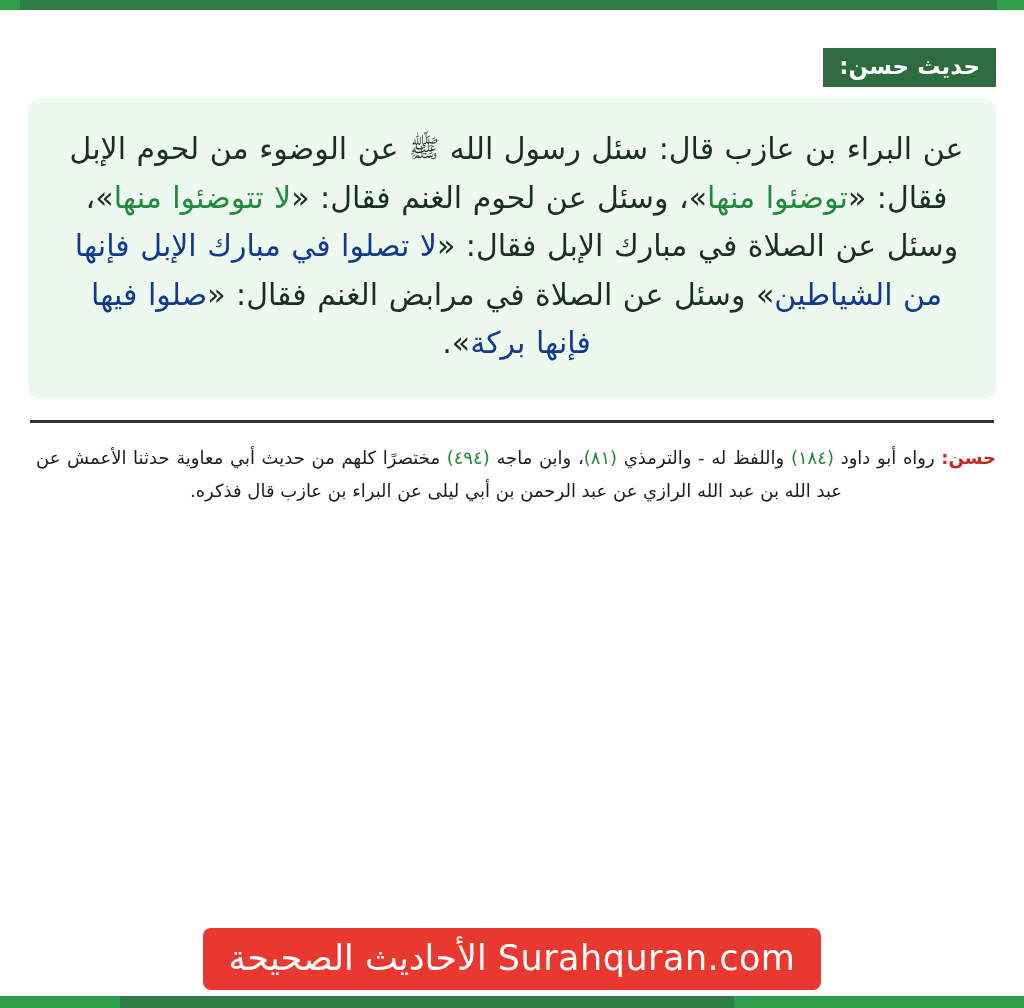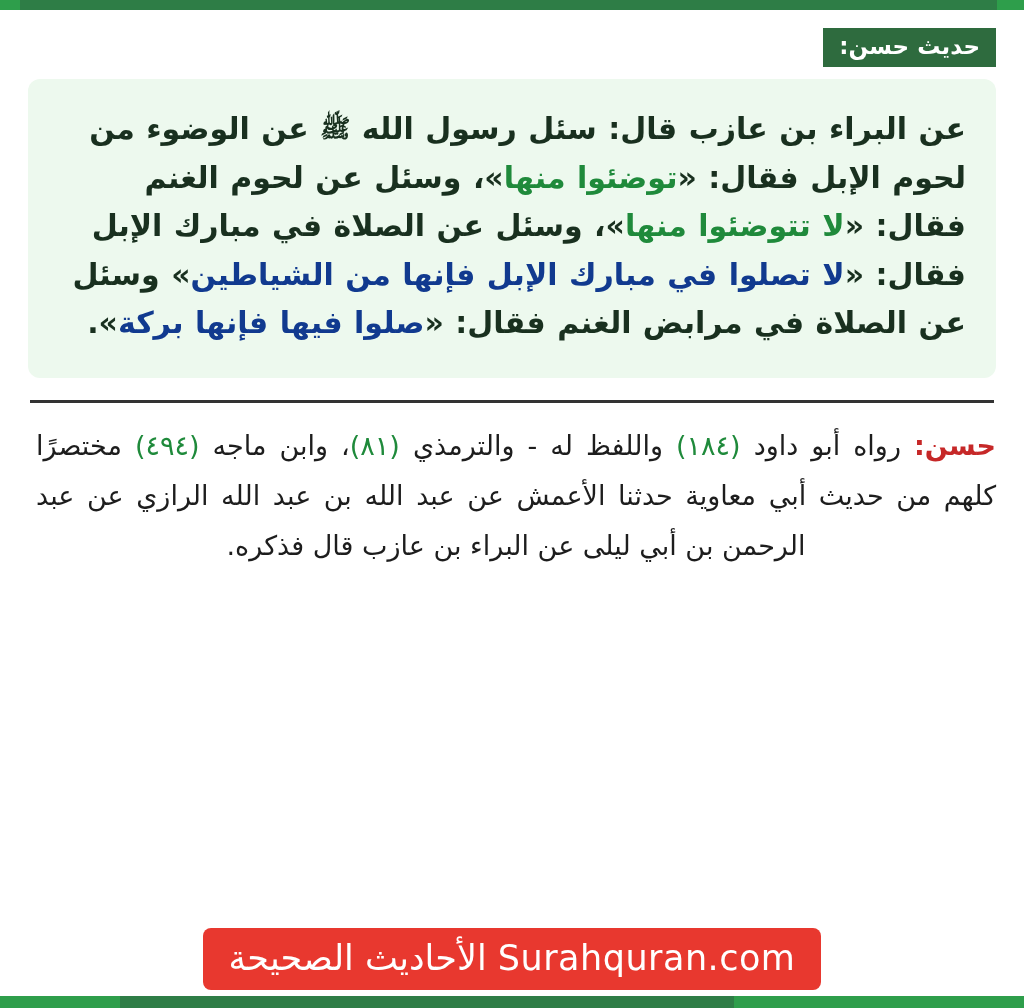--- a/index.html
+++ b/index.html
@@ -53,35 +53,36 @@
     margin-bottom: 12px;
   }
   .grade-badge {
     background: #2e6b3e;
     color: #ffffff;
     font-size: 23px;
     font-weight: bold;
     padding: 7px 16px 9px 16px;
     line-height: 1;
     letter-spacing: 0;
+    margin-top: 20px;
   }
 
   
   .hadith-box {
     background: #edf9ee;
     border-radius: 12px;
     padding: 26px 30px 30px 30px;
     box-sizing: border-box;
   }
   .hadith-text {
     font-size: 30px;
-    font-weight: bold;
+    font-weight: normal;
     line-height: 1.62;
     color: #19301f;
-    text-align: right;
+    text-align: center;
     word-spacing: 1px;
     margin-left: 9px;
   }
   .hadith-text .q-green { color: #1f8a3b; }
   .hadith-text .q-blue  { color: #113a8f; }
   .sall {
     font-size: 25px;
     color: #19301f;
     display: inline-block;
     transform: translateY(-2px);
@@ -89,21 +90,21 @@
 
   
   .divider {
     border: none;
     border-top: 3px solid #333333;
     margin: 22px 2px 18px 2px;
   }
 
   
   .takhrij {
-    font-size: 27px;
+    font-size: 18px;
     line-height: 1.85;
     color: #1d1d1d;
     text-align: justify;
     text-align-last: center;
     margin-left: 8px;
   }
   .takhrij .grade-word {
     color: #c62828;
     font-weight: bold;
   }

